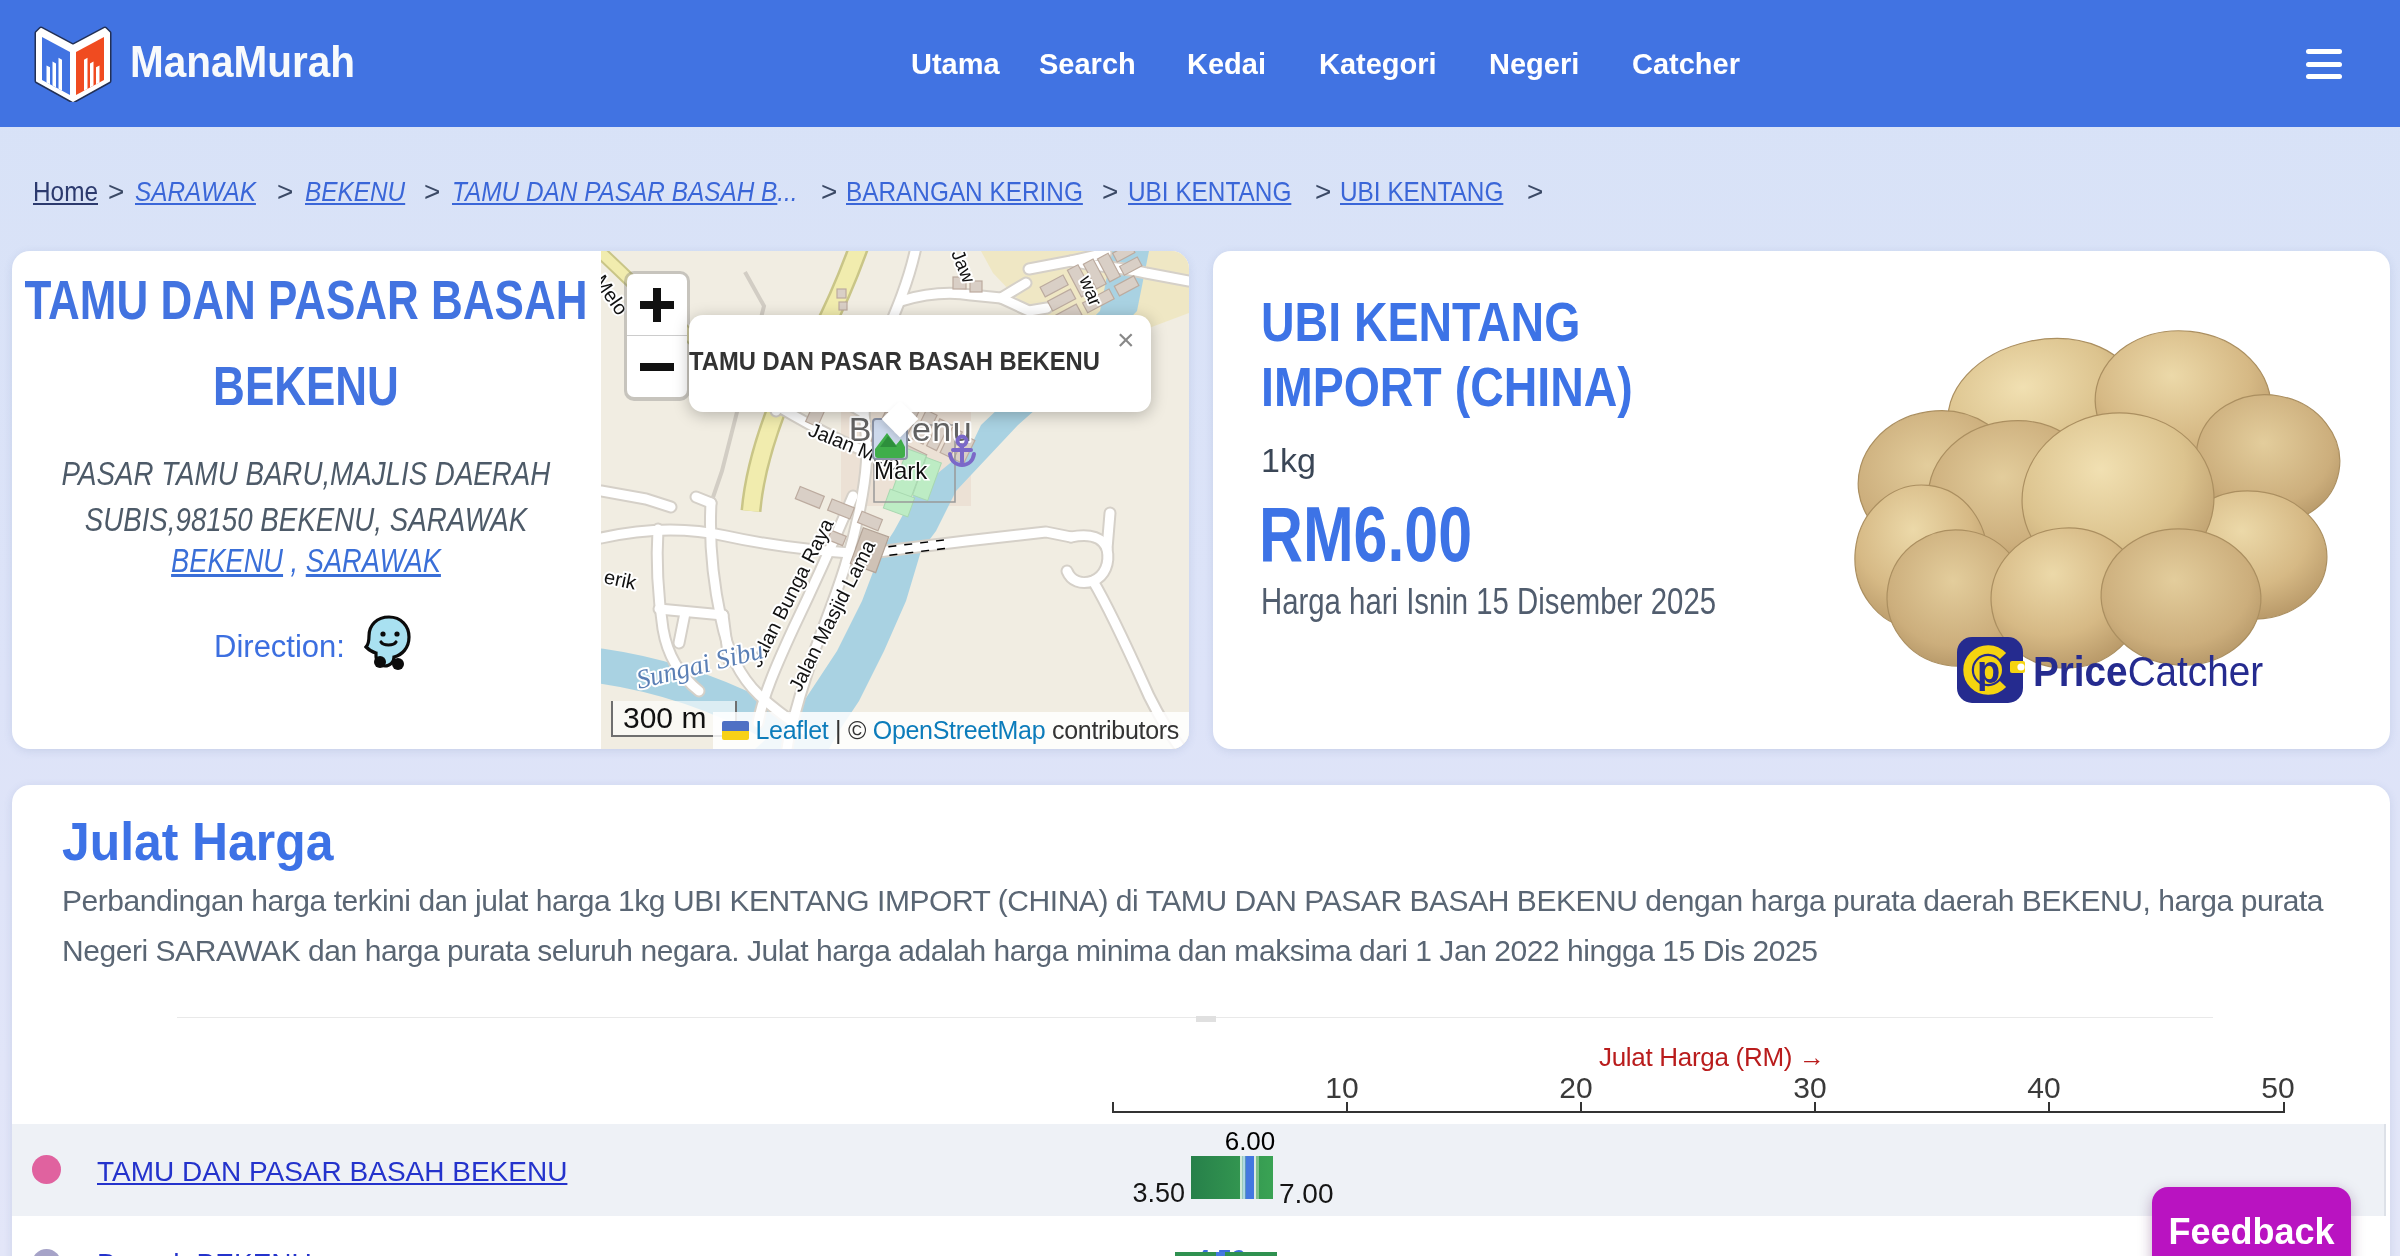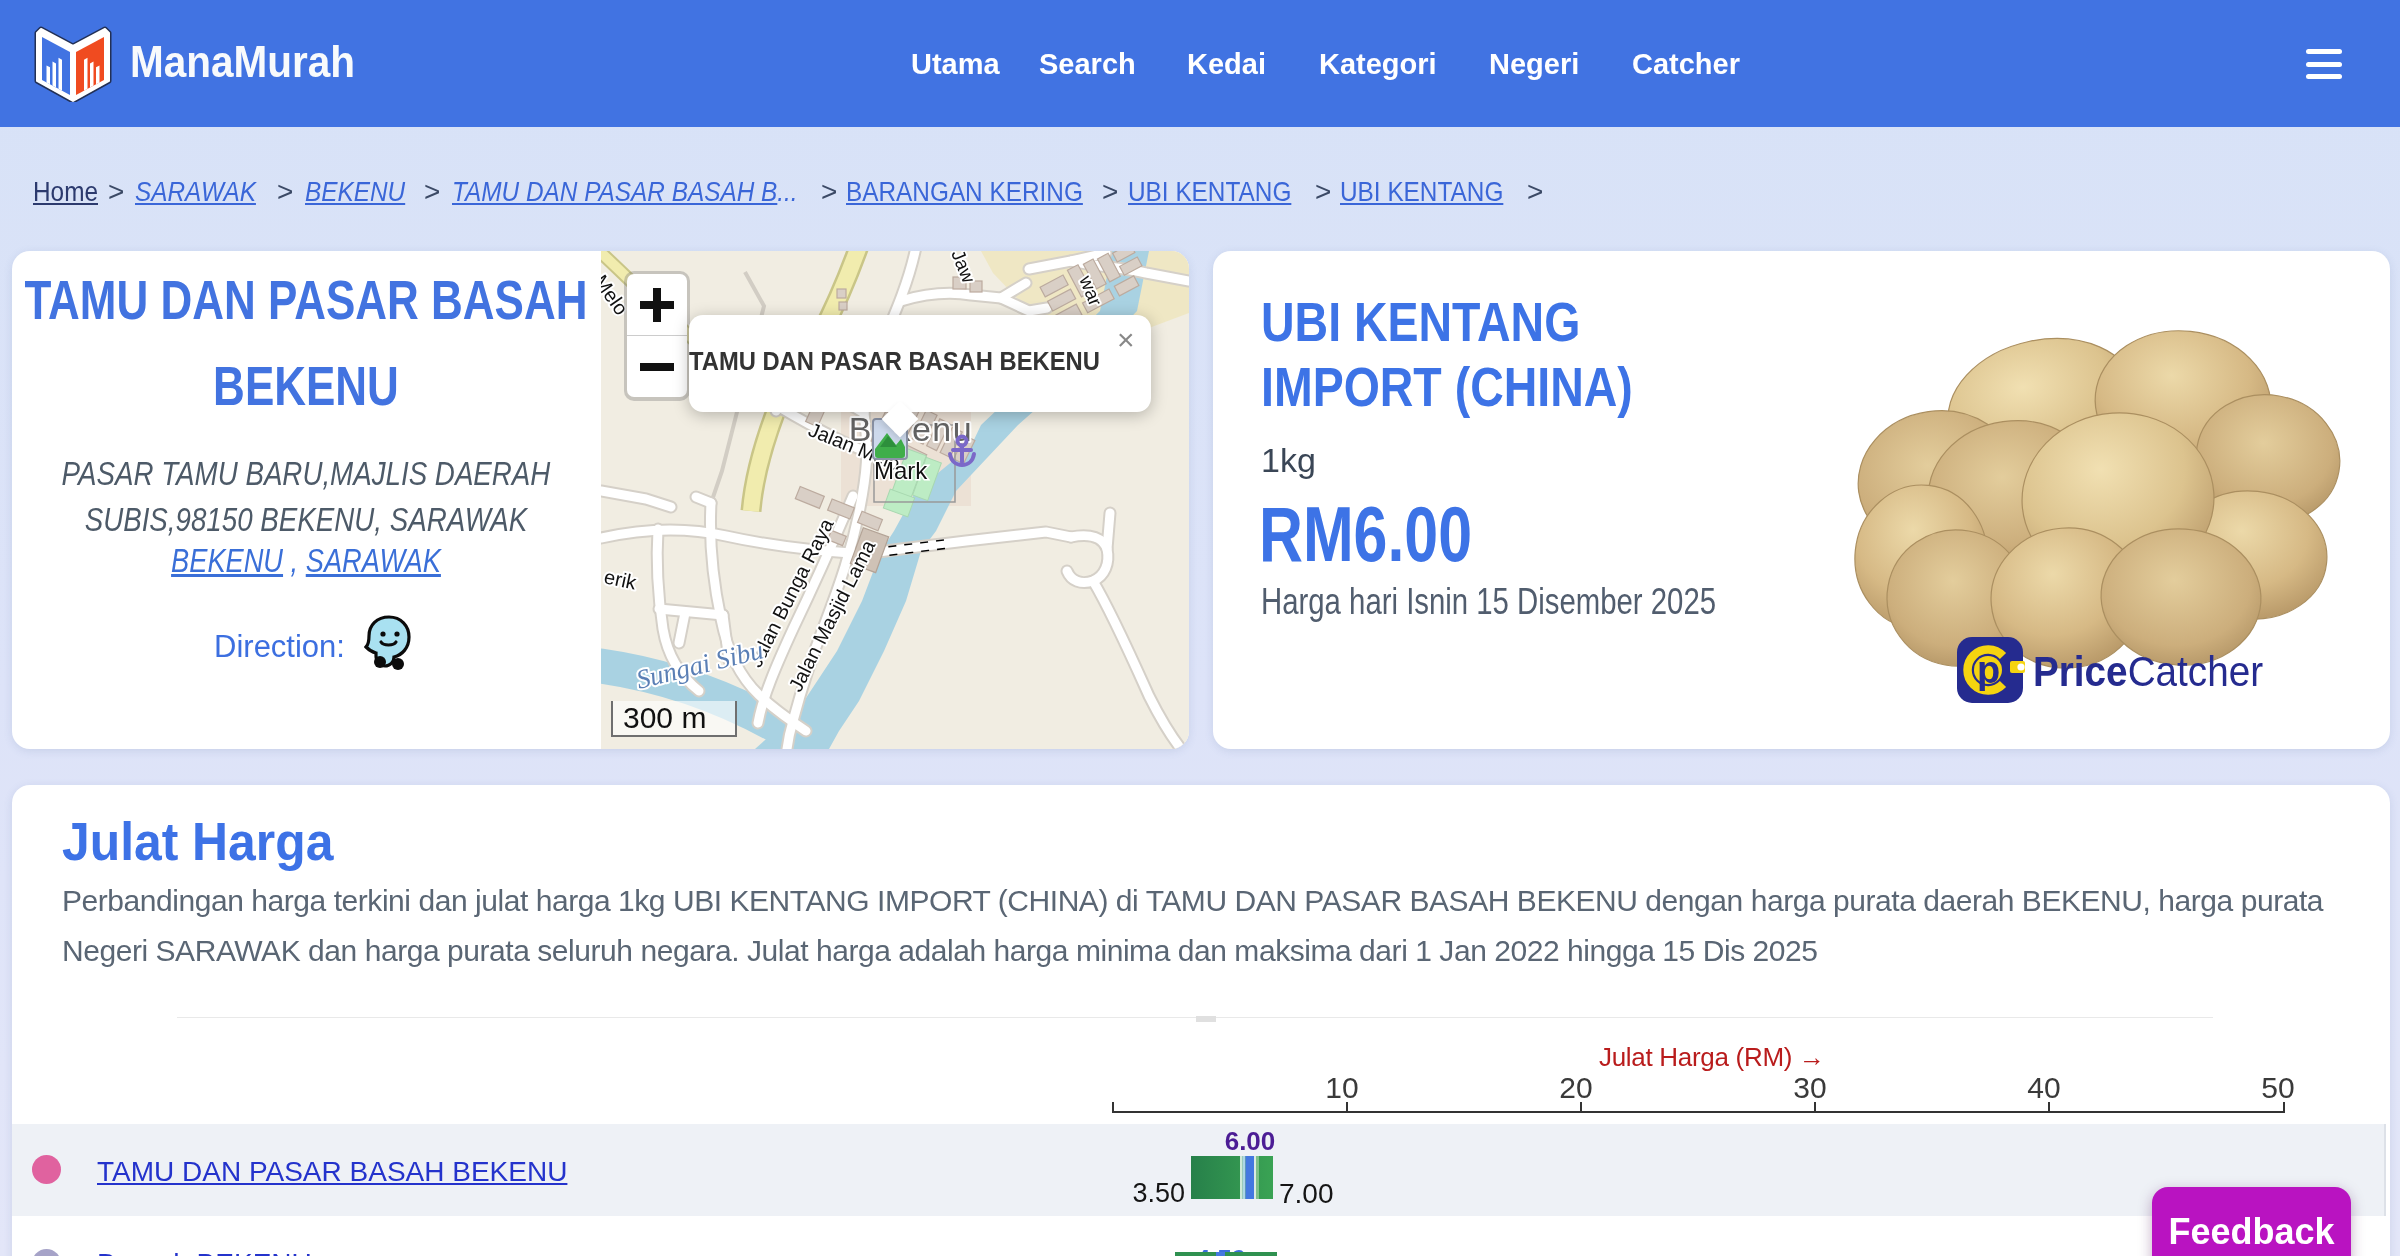--- a/index.html
+++ b/index.html
@@ -228,20 +228,24 @@
     </div>
   </div>
 
   <div class="abs" style="left:88px;top:64px;width:462px;height:97px;background:#fff;border-radius:14px;box-shadow:0 3px 16px rgba(0,0,0,0.25);"></div>
   <div class="abs" style="left:286px;top:155px;width:26px;height:26px;background:#fff;transform:rotate(45deg);box-shadow:3px 3px 6px rgba(0,0,0,0.12);"></div>
   <div class="abs" style="left:88px;top:96px;color:#333;font-size:25px;font-weight:bold;white-space:nowrap;transform:scaleX(0.95);transform-origin:left top;">TAMU DAN PASAR BASAH BEKENU</div>
   <div class="abs" style="left:516px;top:72px;color:#888;font-size:30px;">×</div>
 
   <div class="abs" style="left:10px;top:450px;width:126px;height:36px;background:rgba(255,255,255,0.6);border:2.5px solid #6f6f6f;border-top:none;color:#111;font-size:30px;padding-left:10px;">300 m</div>
 
+  <div class="abs" style="right:0;bottom:0;height:37px;background:rgba(255,255,255,0.85);font-size:25px;letter-spacing:-0.3px;color:#333;padding:4px 10px 0 9px;white-space:nowrap;">
+    <span style="display:inline-block;width:27px;height:19px;background:linear-gradient(180deg,#4e70c4 50%,#f7d117 50%);vertical-align:-1px;border-radius:2px;"></span>
+    <span style="color:#0c7cbb;"> Leaflet</span> | © <span style="color:#0c7cbb;">OpenStreetMap</span> contributors
+  </div>
   </div>
 </div>
 
 <div class="card" style="left:1213px;top:251px;width:1177px;height:498px;overflow:hidden;">
   <div class="abs" style="left:48px;top:38px;color:#3d73e6;font-size:56px;font-weight:bold;line-height:65px;white-space:nowrap;transform:scaleX(0.83);transform-origin:left top;">UBI KENTANG<br>IMPORT (CHINA)</div>
   <div class="abs" style="left:48px;top:190px;color:#3a4656;font-size:34px;">1kg</div>
   <div class="abs" style="left:46px;top:238px;color:#3d73e6;font-size:78px;font-weight:bold;white-space:nowrap;transform:scaleX(0.78);transform-origin:left top;">RM6.00</div>
   <div class="abs" style="left:48px;top:330px;color:#515d6e;font-size:36px;font-weight:500;white-space:nowrap;transform:scaleX(0.815);transform-origin:left top;">Harga hari Isnin 15 Disember 2025</div>
   <div id="potato" class="abs" style="left:640px;top:60px;width:537px;height:438px;">
   <svg width="537" height="438" viewBox="0 0 537 438">
@@ -310,21 +314,21 @@
         <text x="1576" y="78">20</text>
       <text x="1810" y="78">30</text>
         <text x="2044" y="78">40</text>
         <text x="2278" y="78">50</text>
     </g>
   </svg>
 
   <div class="abs" style="left:12px;top:104px;width:2374px;height:92px;background:#eef1f6;border-right:2px solid #dde1e8;"></div>
   <div class="abs" style="left:32px;top:135px;width:29px;height:29px;border-radius:50%;background:#e0629f;"></div>
   <a class="abs" style="left:97px;top:136px;color:#2433cc;font-size:28px;">TAMU DAN PASAR BASAH BEKENU</a>
-  <div class="abs" style="left:1220px;top:106px;width:60px;text-align:center;color:#4c1d95;font-size:26px;font-weight:bold;">6.00</div>
+  <div class="abs" style="left:1220px;top:106px;width:60px;text-align:center;color:#000000;font-size:26px;font-weight:normal;">6.00</div>
   <div class="abs" style="left:1035px;top:158px;width:150px;text-align:right;color:#151515;font-size:27px;">3.50</div>
   <svg class="abs" style="left:1191px;top:136px;" width="82" height="43" viewBox="0 0 82 43">
     <defs>
         <linearGradient id="gbar" x1="0" y1="0" x2="1" y2="0">
       <stop offset="0%" stop-color="#27804a"></stop>
           <stop offset="100%" stop-color="#3aa354"></stop>
     </linearGradient>
       </defs>
     <rect width="82" height="43" fill="url(#gbar)"></rect>
     <rect x="49" width="2.5" height="43" fill="#cfe8d8"></rect>

